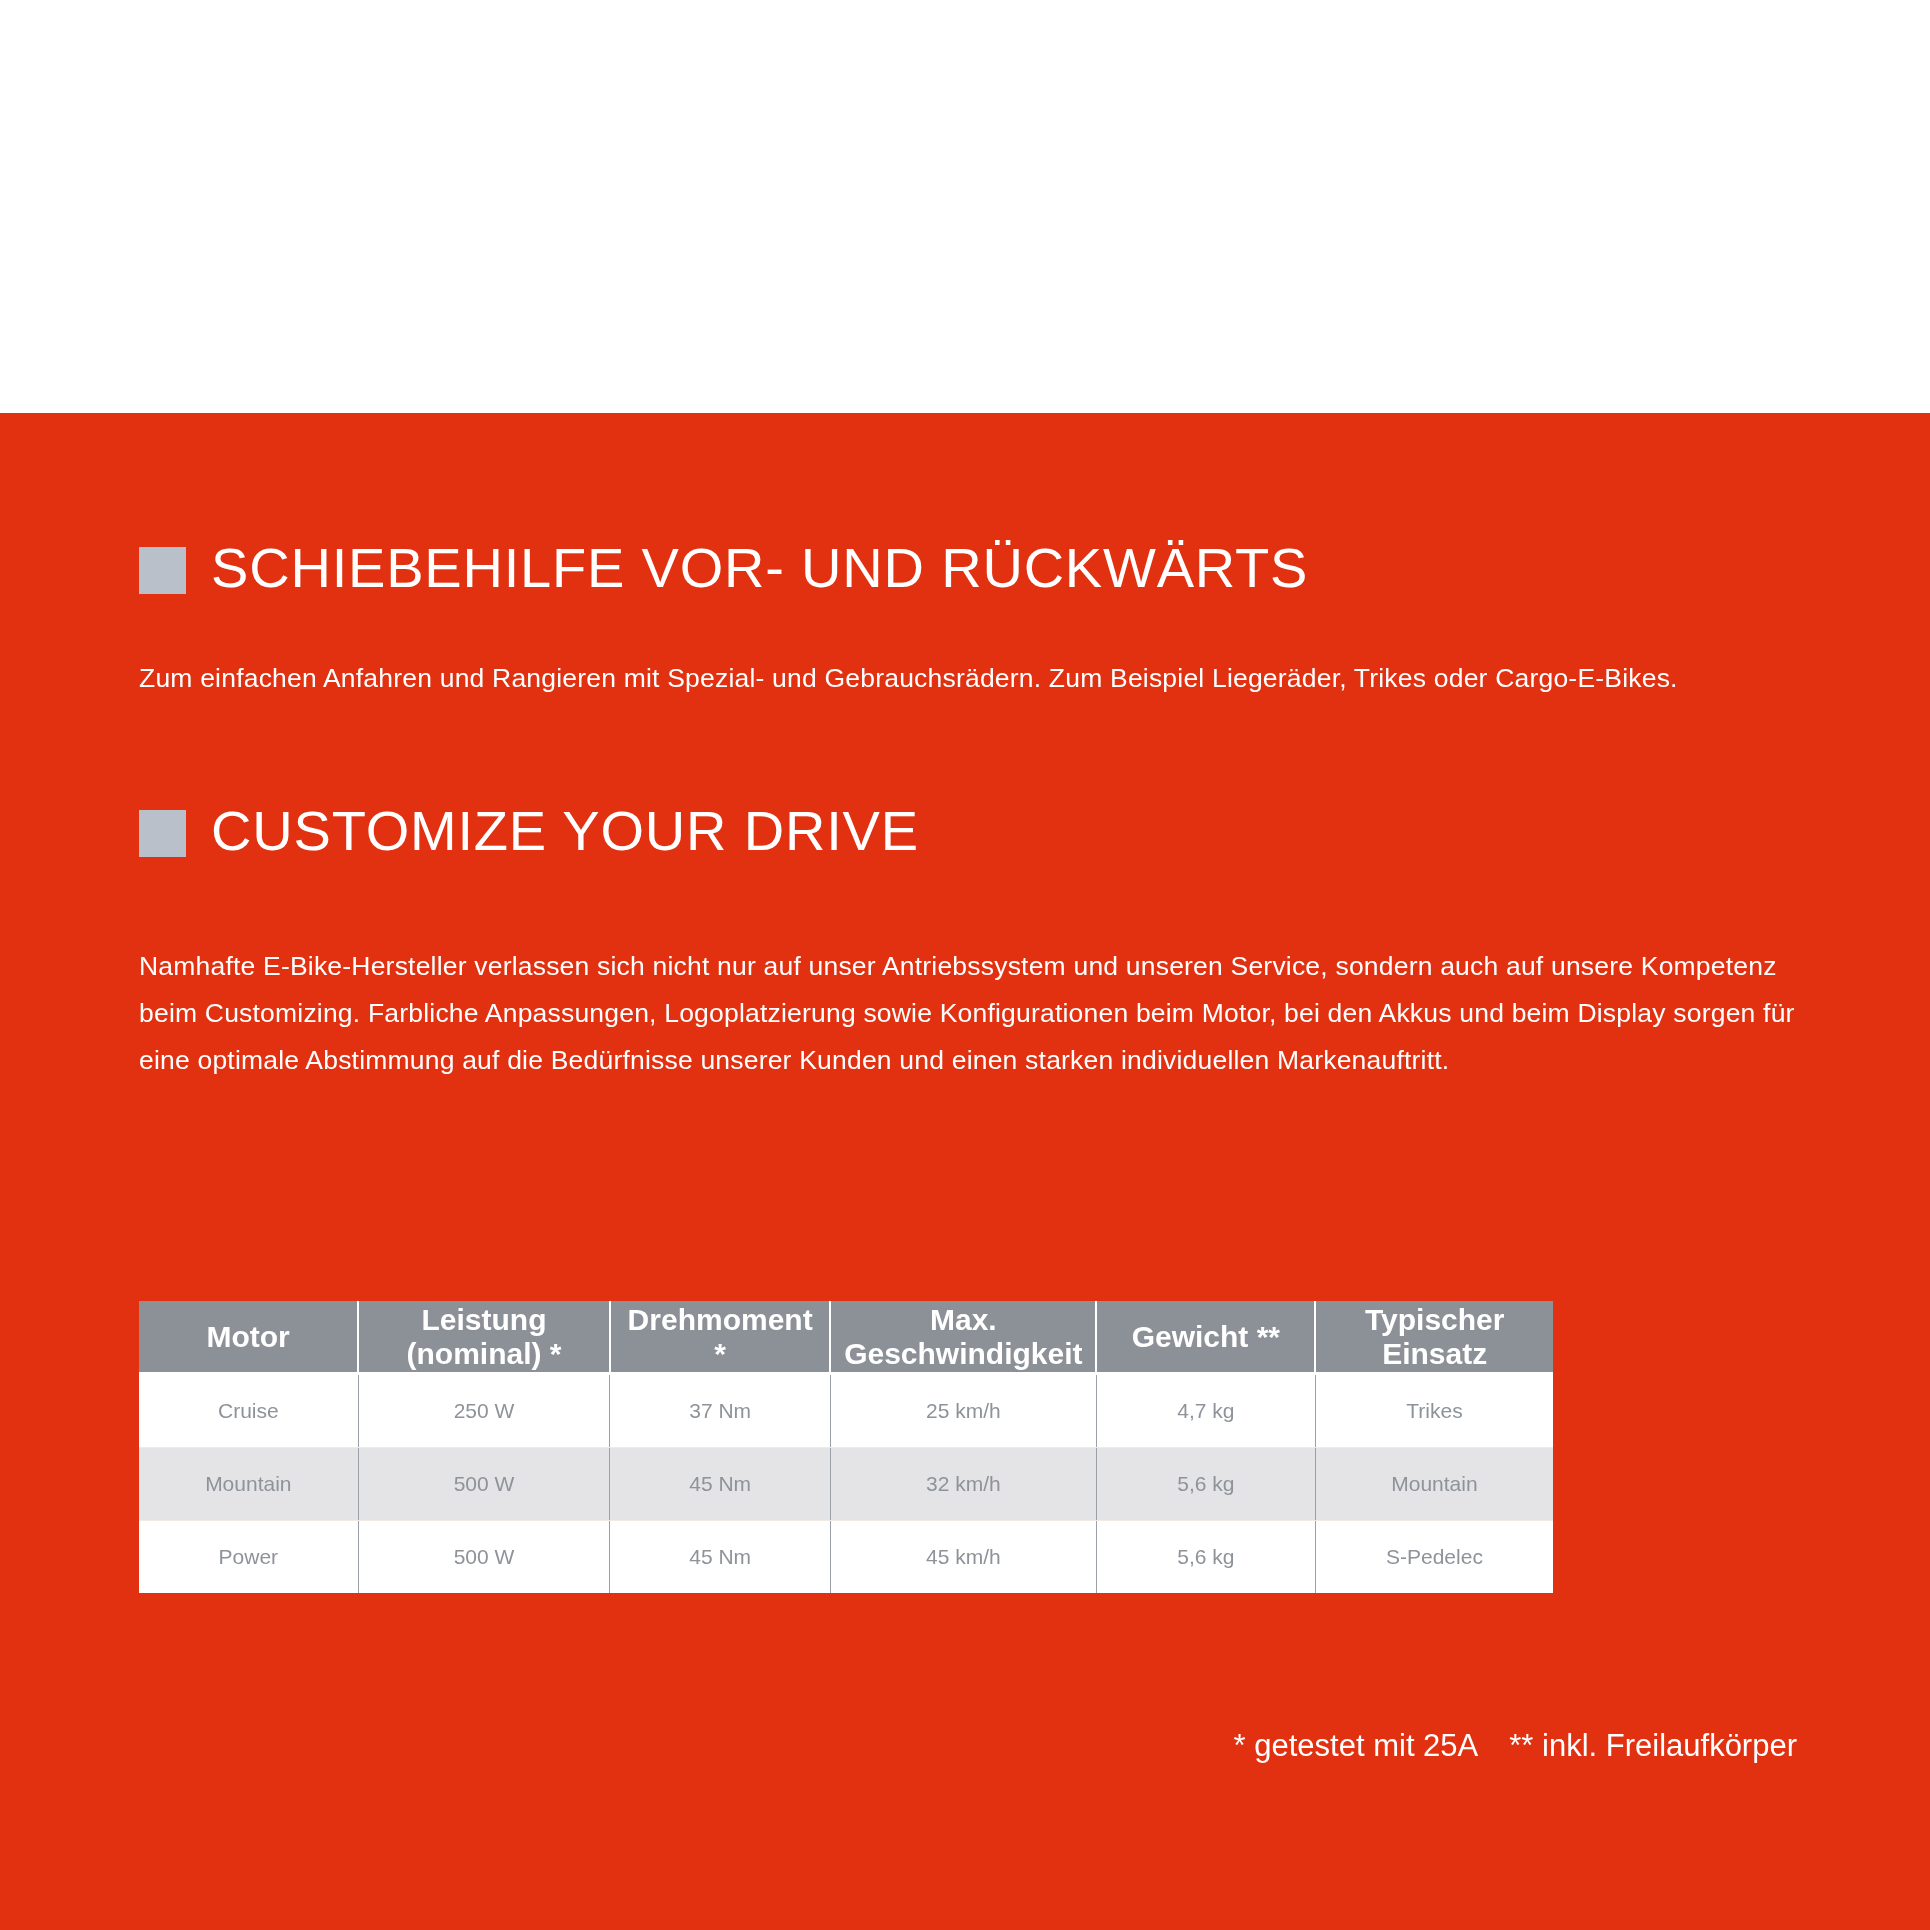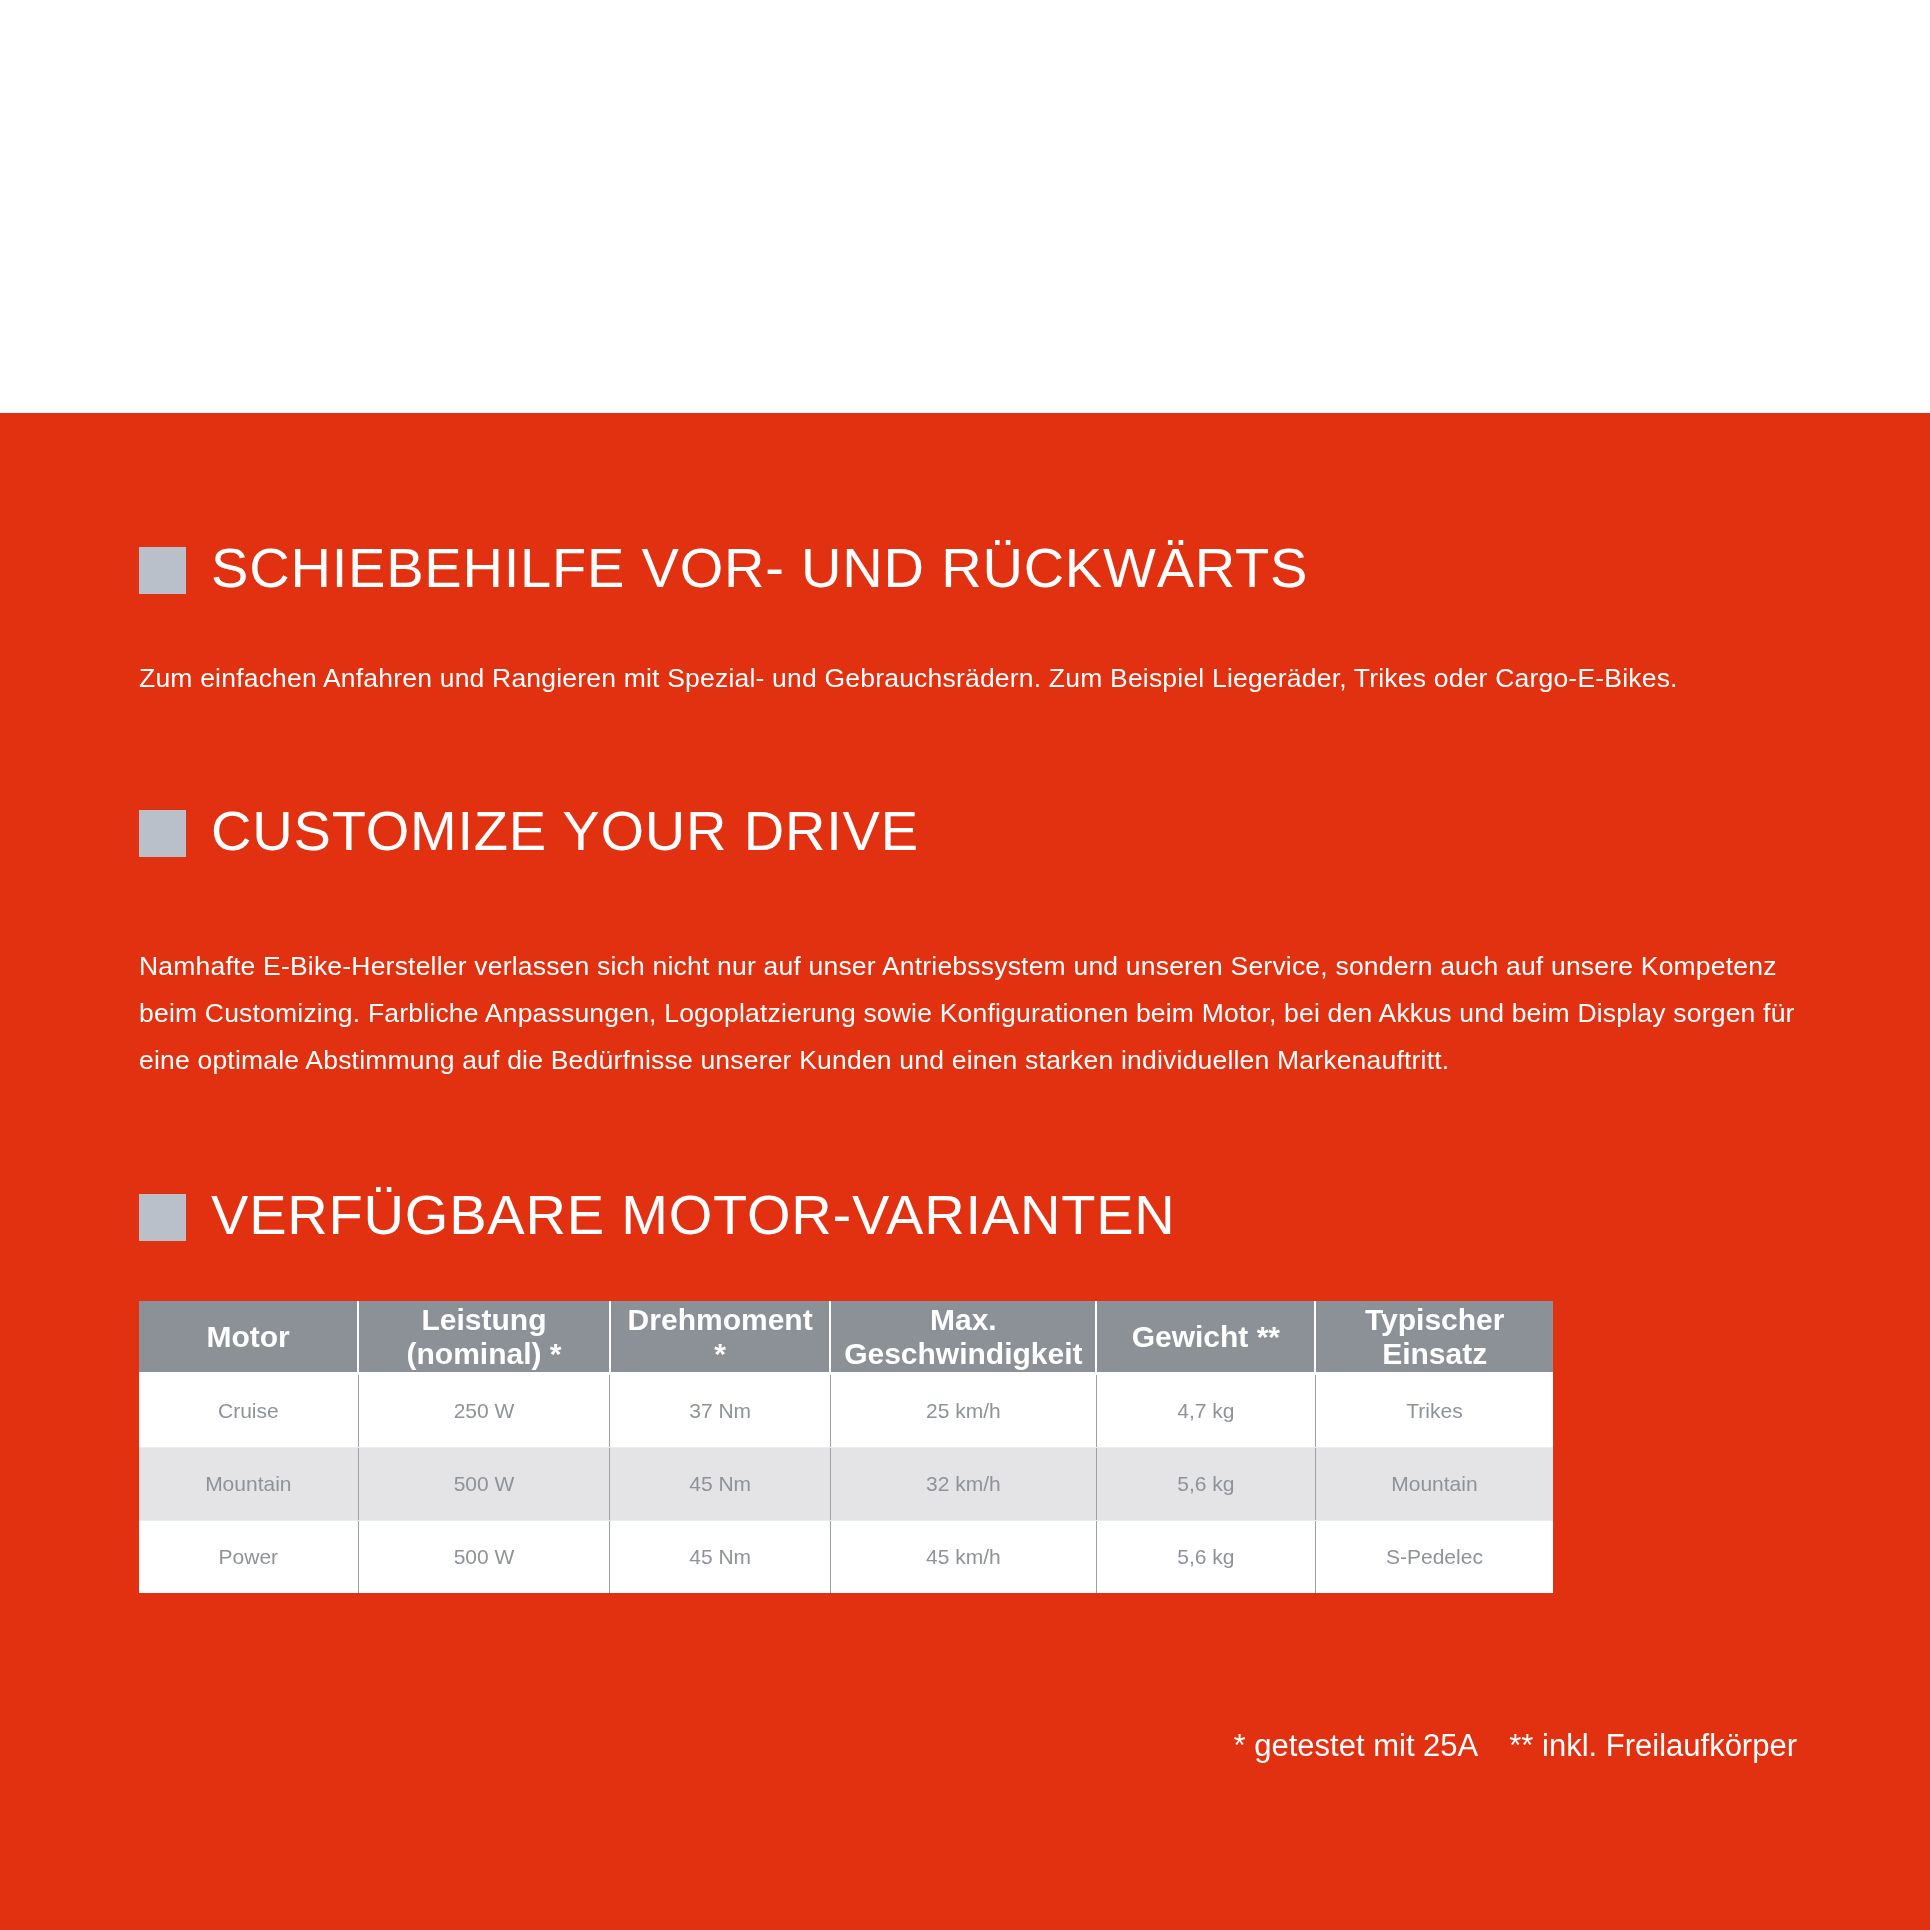--- a/index.html
+++ b/index.html
@@ -124,24 +124,20 @@
 
   <div class="abs body-text" style="top: 655px;">Zum einfachen Anfahren und Rangieren mit Spezial- und Gebrauchsrädern. Zum Beispiel Liegeräder, Trikes oder Cargo-E-Bikes.</div>
 
   <div class="abs section-head" style="top: 802px;">
     <span class="marker"></span>
     <span class="head-text">CUSTOMIZE YOUR DRIVE</span>
   </div>
 
   <div class="abs body-text" style="top: 943px;">Namhafte E-Bike-Hersteller verlassen sich nicht nur auf unser Antriebssystem und unseren Service, sondern auch auf unsere Kompetenz beim Customizing. Farbliche Anpassungen, Logoplatzierung sowie Konfigurationen beim Motor, bei den Akkus und beim Display sorgen für eine optimale Abstimmung auf die Bedürfnisse unserer Kunden und einen starken individuellen Markenauftritt.</div>
 
-  <div class="abs section-head" style="top: 1186px;">
-    <span class="marker"></span>
-    <span class="head-text">VERFÜGBARE MOTOR-VARIANTEN</span>
-  </div>
 
   <div class="abs" style="top: 1301px;">
     <table id="motor-table">
       <colgroup>
         <col class="c1">
           <col class="c2">
           <col class="c3">
           <col class="c4">
           <col class="c5">
           <col class="c6">

